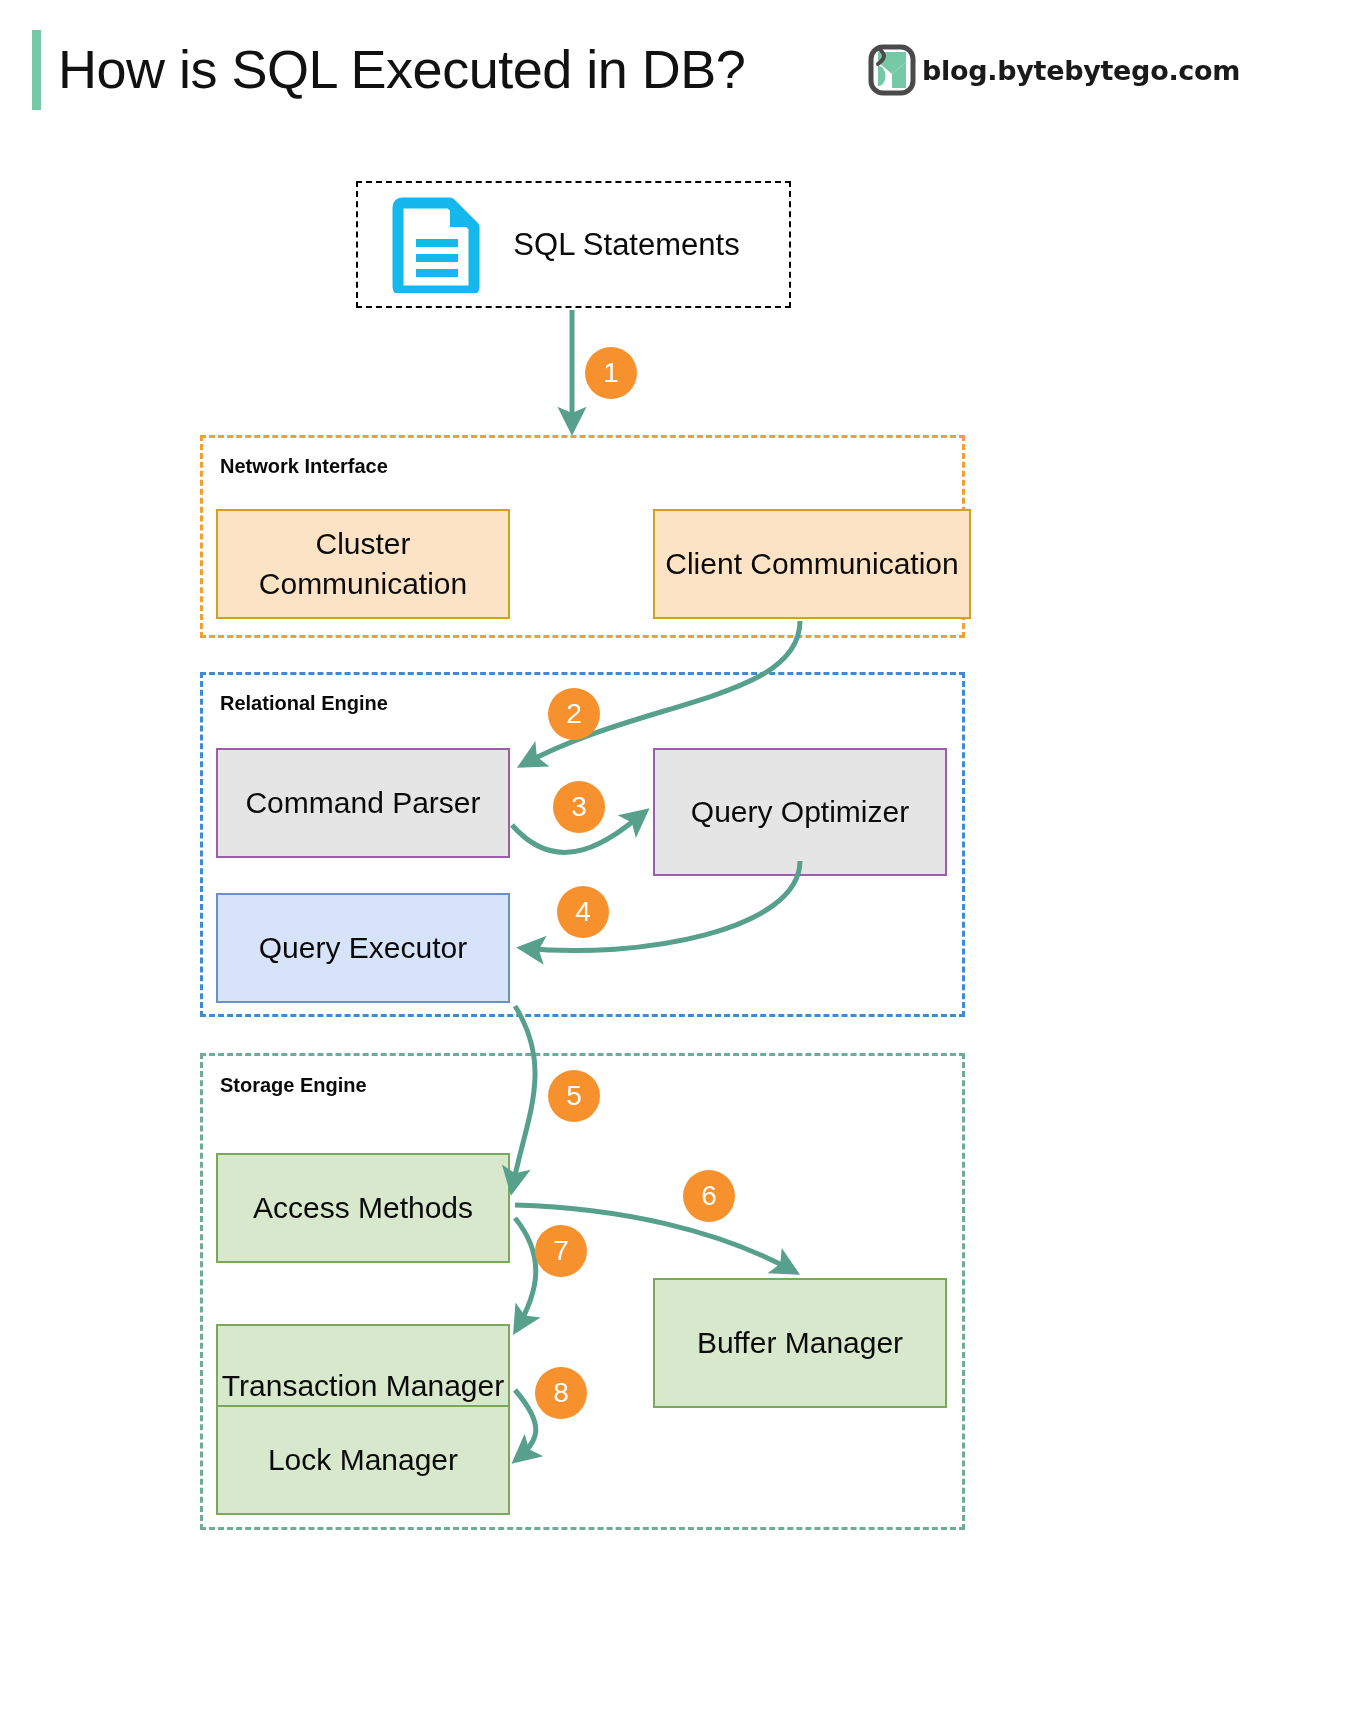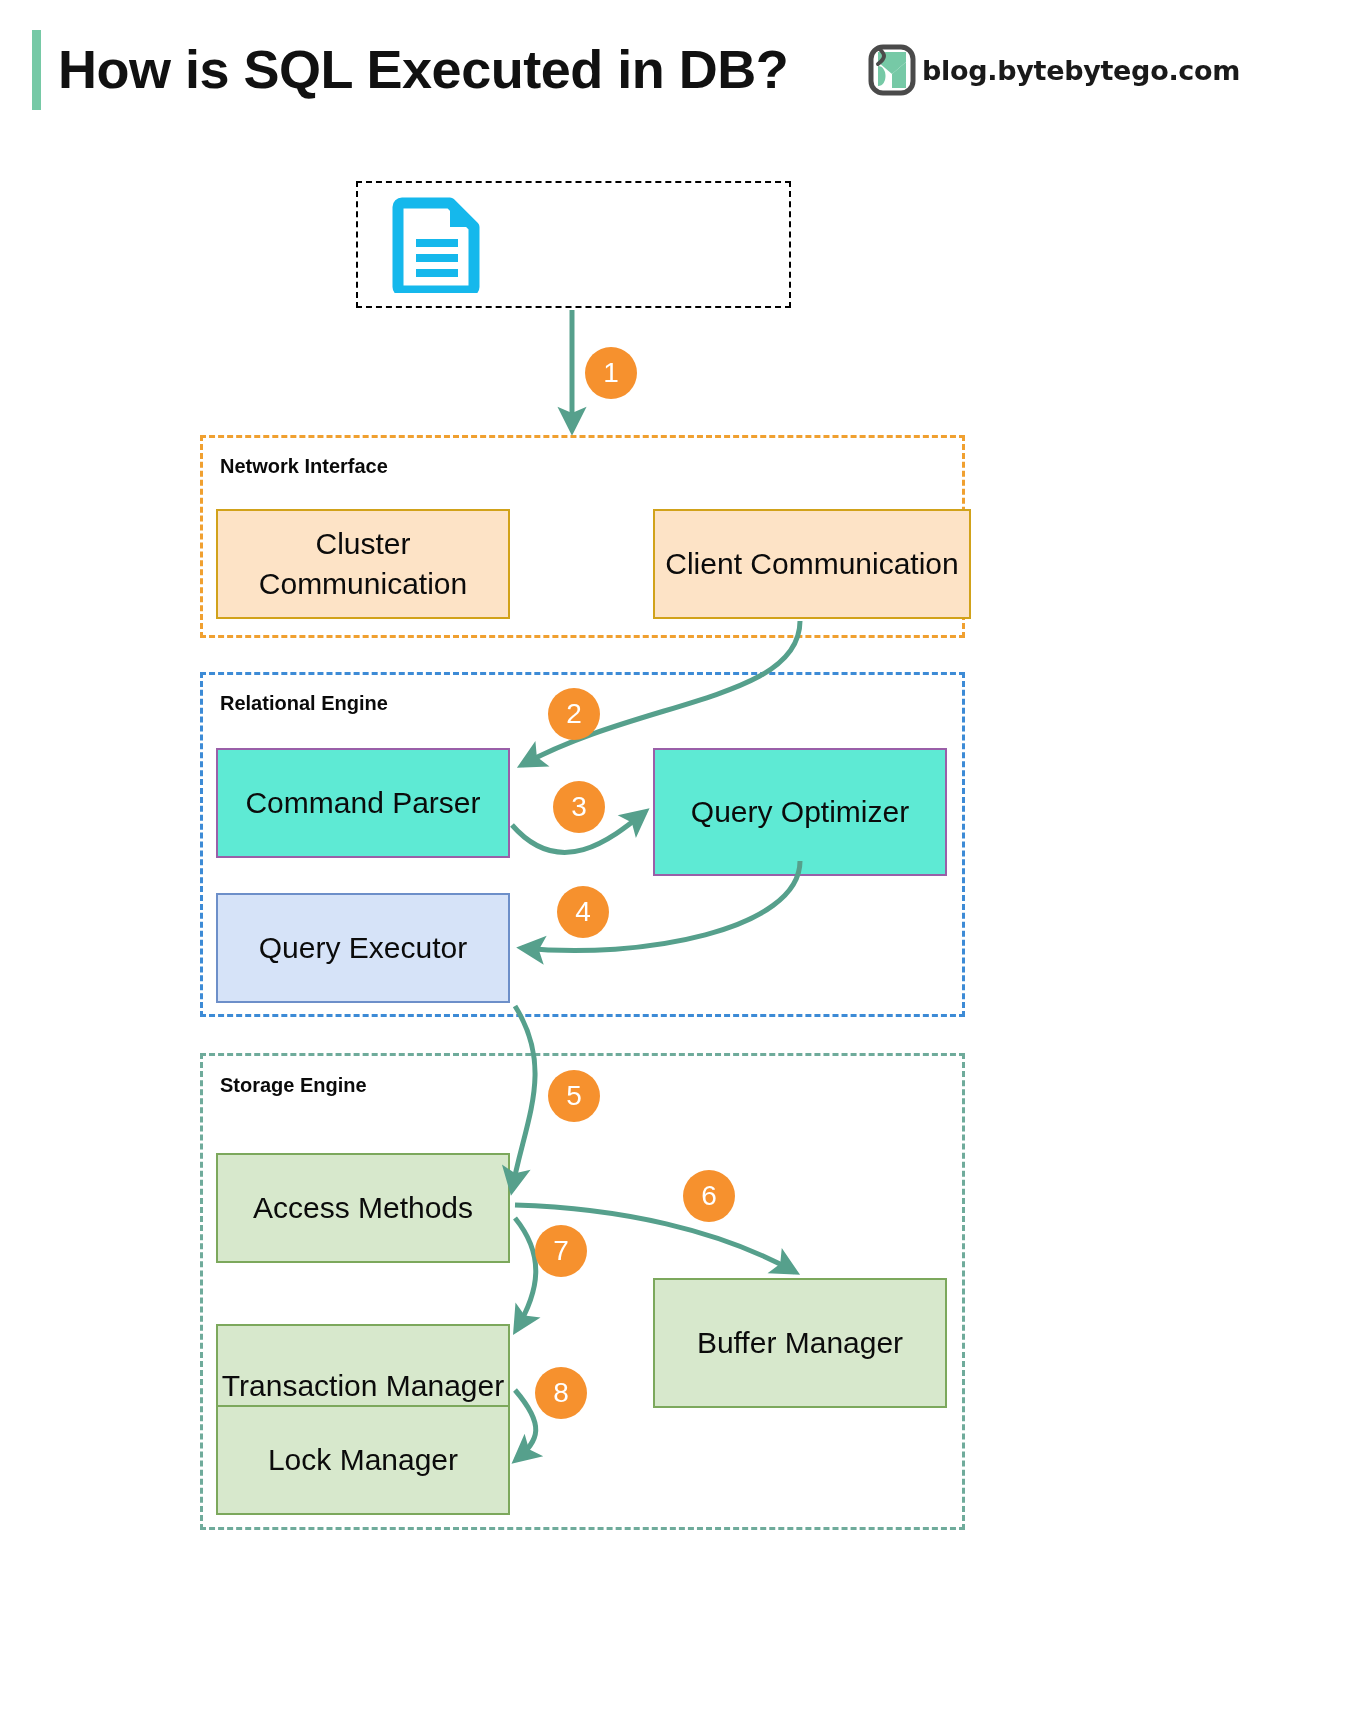--- a/index.html
+++ b/index.html
@@ -24,21 +24,21 @@
   #title-accent-bar {
     position: absolute;
     left: 32px; top: 30px;
     width: 9px; height: 80px;
     background: #76C9A6;
   }
   #page-title {
     position: absolute;
     left: 58px; top: 31px;
     font-size: 54px;
-    font-weight: 700;
+    font-weight: 400;
     color: #111111;
     letter-spacing: -0.5px;
     white-space: nowrap;
     line-height: 76px;
   }
   #brand {
     position: absolute;
     left: 868px; top: 44px;
     display: flex;
     align-items: center;
@@ -86,21 +86,21 @@
     white-space: nowrap;
   }
 
   
   .group-network   { border-color: #F0A030; }
   .group-relational{ border-color: #3D8BD6; }
   .group-storage   { border-color: #6FAB9B; }
 
   
   .box-orange { background: #FDE3C6; border-color: #D1A21A; }
-  .box-purple { background: #5eead4; border-color: #9A5FA8; }
+  .box-purple { background: #e5e5e5; border-color: #9A5FA8; }
   .box-blue   { background: #D6E3F8; border-color: #6D8FC9; }
   .box-green  { background: #D7E8CC; border-color: #7CA85C; }
 
   
   #sql-card {
     position: absolute;
     left: 356px; top: 181px;
     width: 435px; height: 127px;
     box-sizing: border-box;
     border: 2px dashed #000000;
@@ -161,20 +161,21 @@
 </div>
 
 <div id="sql-card">
   <svg id="sql-doc-icon" viewBox="0 0 92 96">
     <path d="M10 6 h48 l24 24 v60 a4 4 0 0 1 -4 4 h-68 a4 4 0 0 1 -4 -4 v-80 a4 4 0 0 1 4 -4 z" fill="#ffffff" stroke="#15B8EC" stroke-width="11" stroke-linejoin="round"></path>
     <path d="M58 6 L82 30 L58 30 Z" fill="#15B8EC"></path>
     <rect x="24" y="42" width="42" height="8" fill="#15B8EC"></rect>
     <rect x="24" y="57" width="42" height="8" fill="#15B8EC"></rect>
     <rect x="24" y="72" width="42" height="8" fill="#15B8EC"></rect>
   </svg>
+  <div id="sql-card-label">SQL Statements</div>
 </div>
 
 <div class="group group-network" style="left:200px; top:435px; width:765px; height:203px;"></div>
 <div class="group-label" style="left:220px; top:455px;">Network Interface</div>
 <div class="dbox box-orange" style="left:216px; top:509px; width:294px; height:110px;">Cluster Communication</div>
 <div class="dbox box-orange" style="left:653px; top:509px; width:318px; height:110px;">Client Communication</div>
 
 <div class="group group-relational" style="left:200px; top:672px; width:765px; height:345px;"></div>
 <div class="group-label" style="left:220px; top:692px;">Relational Engine</div>
 <div class="dbox box-purple" style="left:216px; top:748px; width:294px; height:110px;">Command Parser</div>

